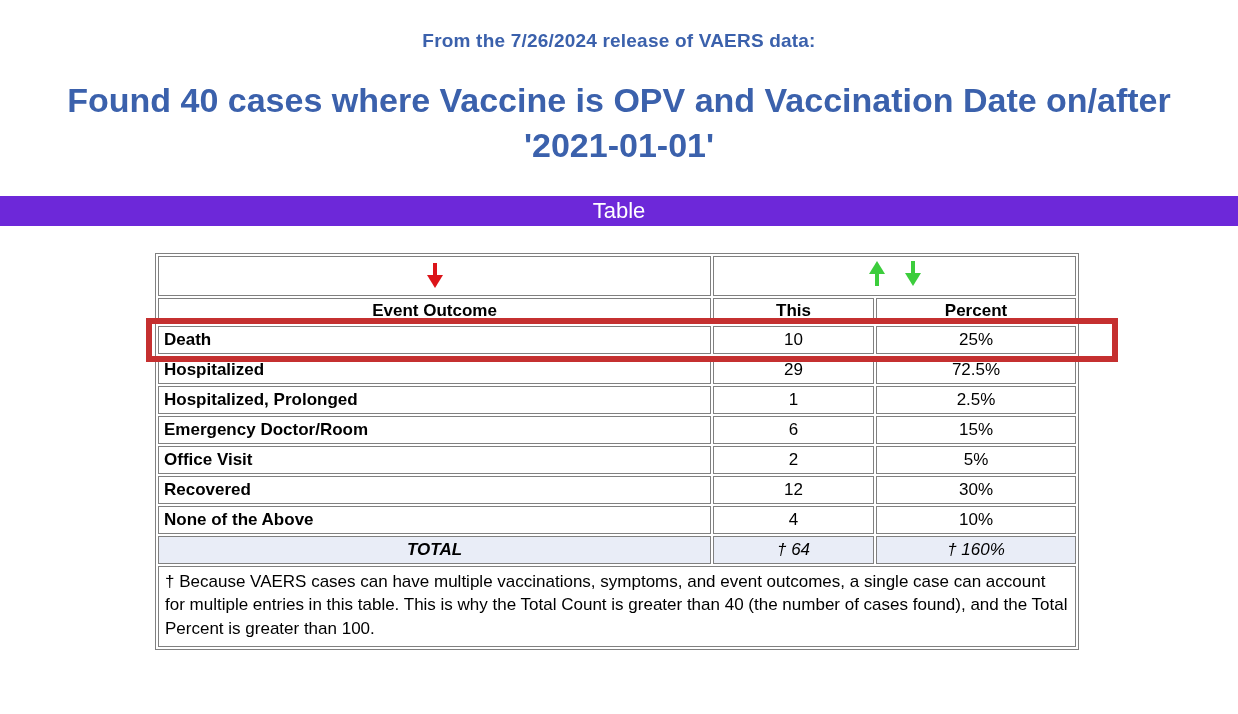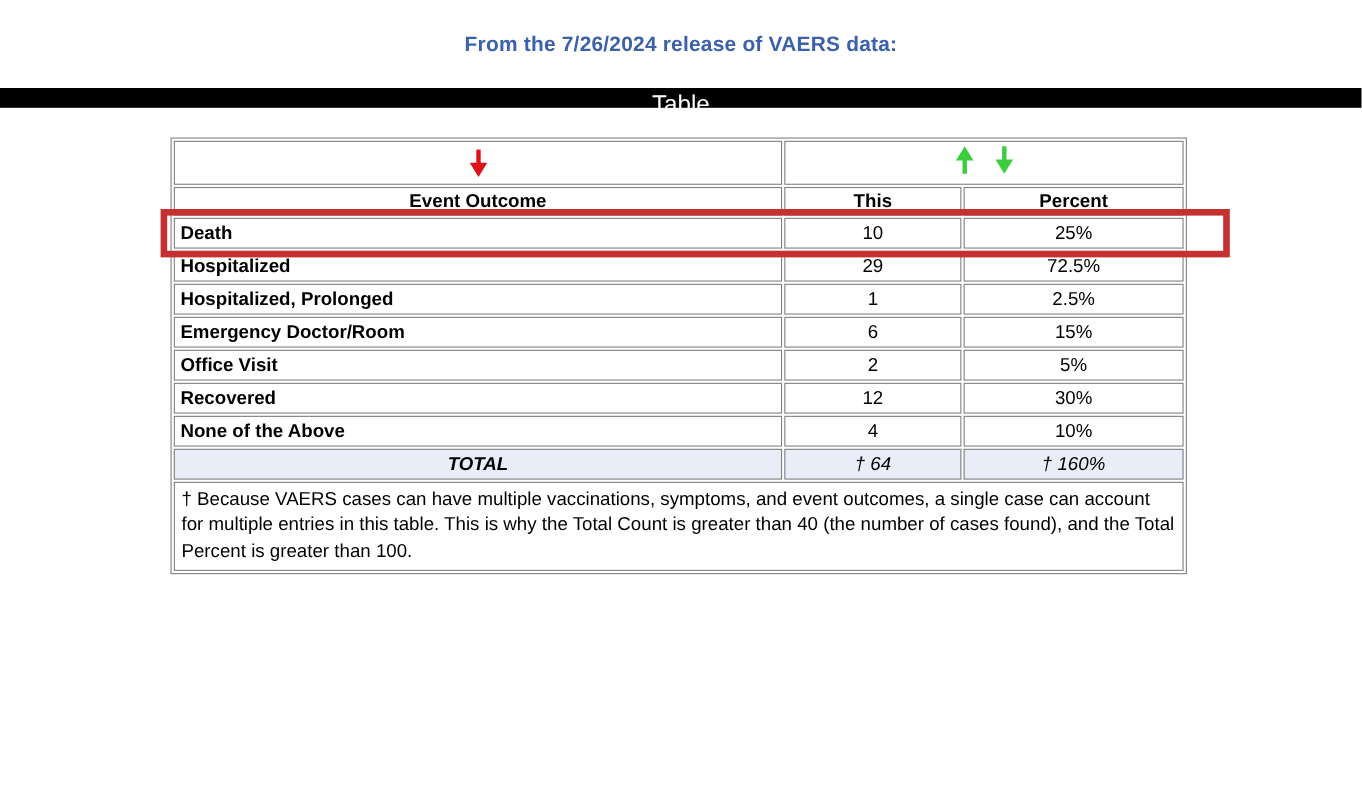--- a/index.html
+++ b/index.html
@@ -28,22 +28,22 @@
   .disclaimer-link {
     color: #C75B52;
     font-size: 21px;
     font-weight: bold;
     text-decoration: underline;
     cursor: pointer;
   }
   .section-bar {
     margin-top: 28px;
     width: 100%;
-    height: 18px;
-    background: #000000;
+    height: 30px;
+    background: #6d28d9;
     color: #ffffff;
     font-size: 22px;
     text-align: center;
     line-height: 30px;
   }
 
   .table-wrap {
     position: relative;
     width: 928px;
     margin: 27px auto 0 auto;
@@ -93,20 +93,21 @@
   }
   .arrow-svg { display: inline-block; vertical-align: middle; }
 </style>
 </head>
 <body>
 
 <div class="page">
 
   <div class="release-header">From the 7/26/2024 release of VAERS data:</div>
 
+  <h1 class="page-title">Found 40 cases where Vaccine is OPV and Vaccination Date on/after '2021-01-01'</h1>
 
 
   <div class="section-bar">
     <span>Table</span>
   </div>
 
   <div class="table-wrap">
     <table class="results">
       <colgroup>
         <col class="c-outcome">

